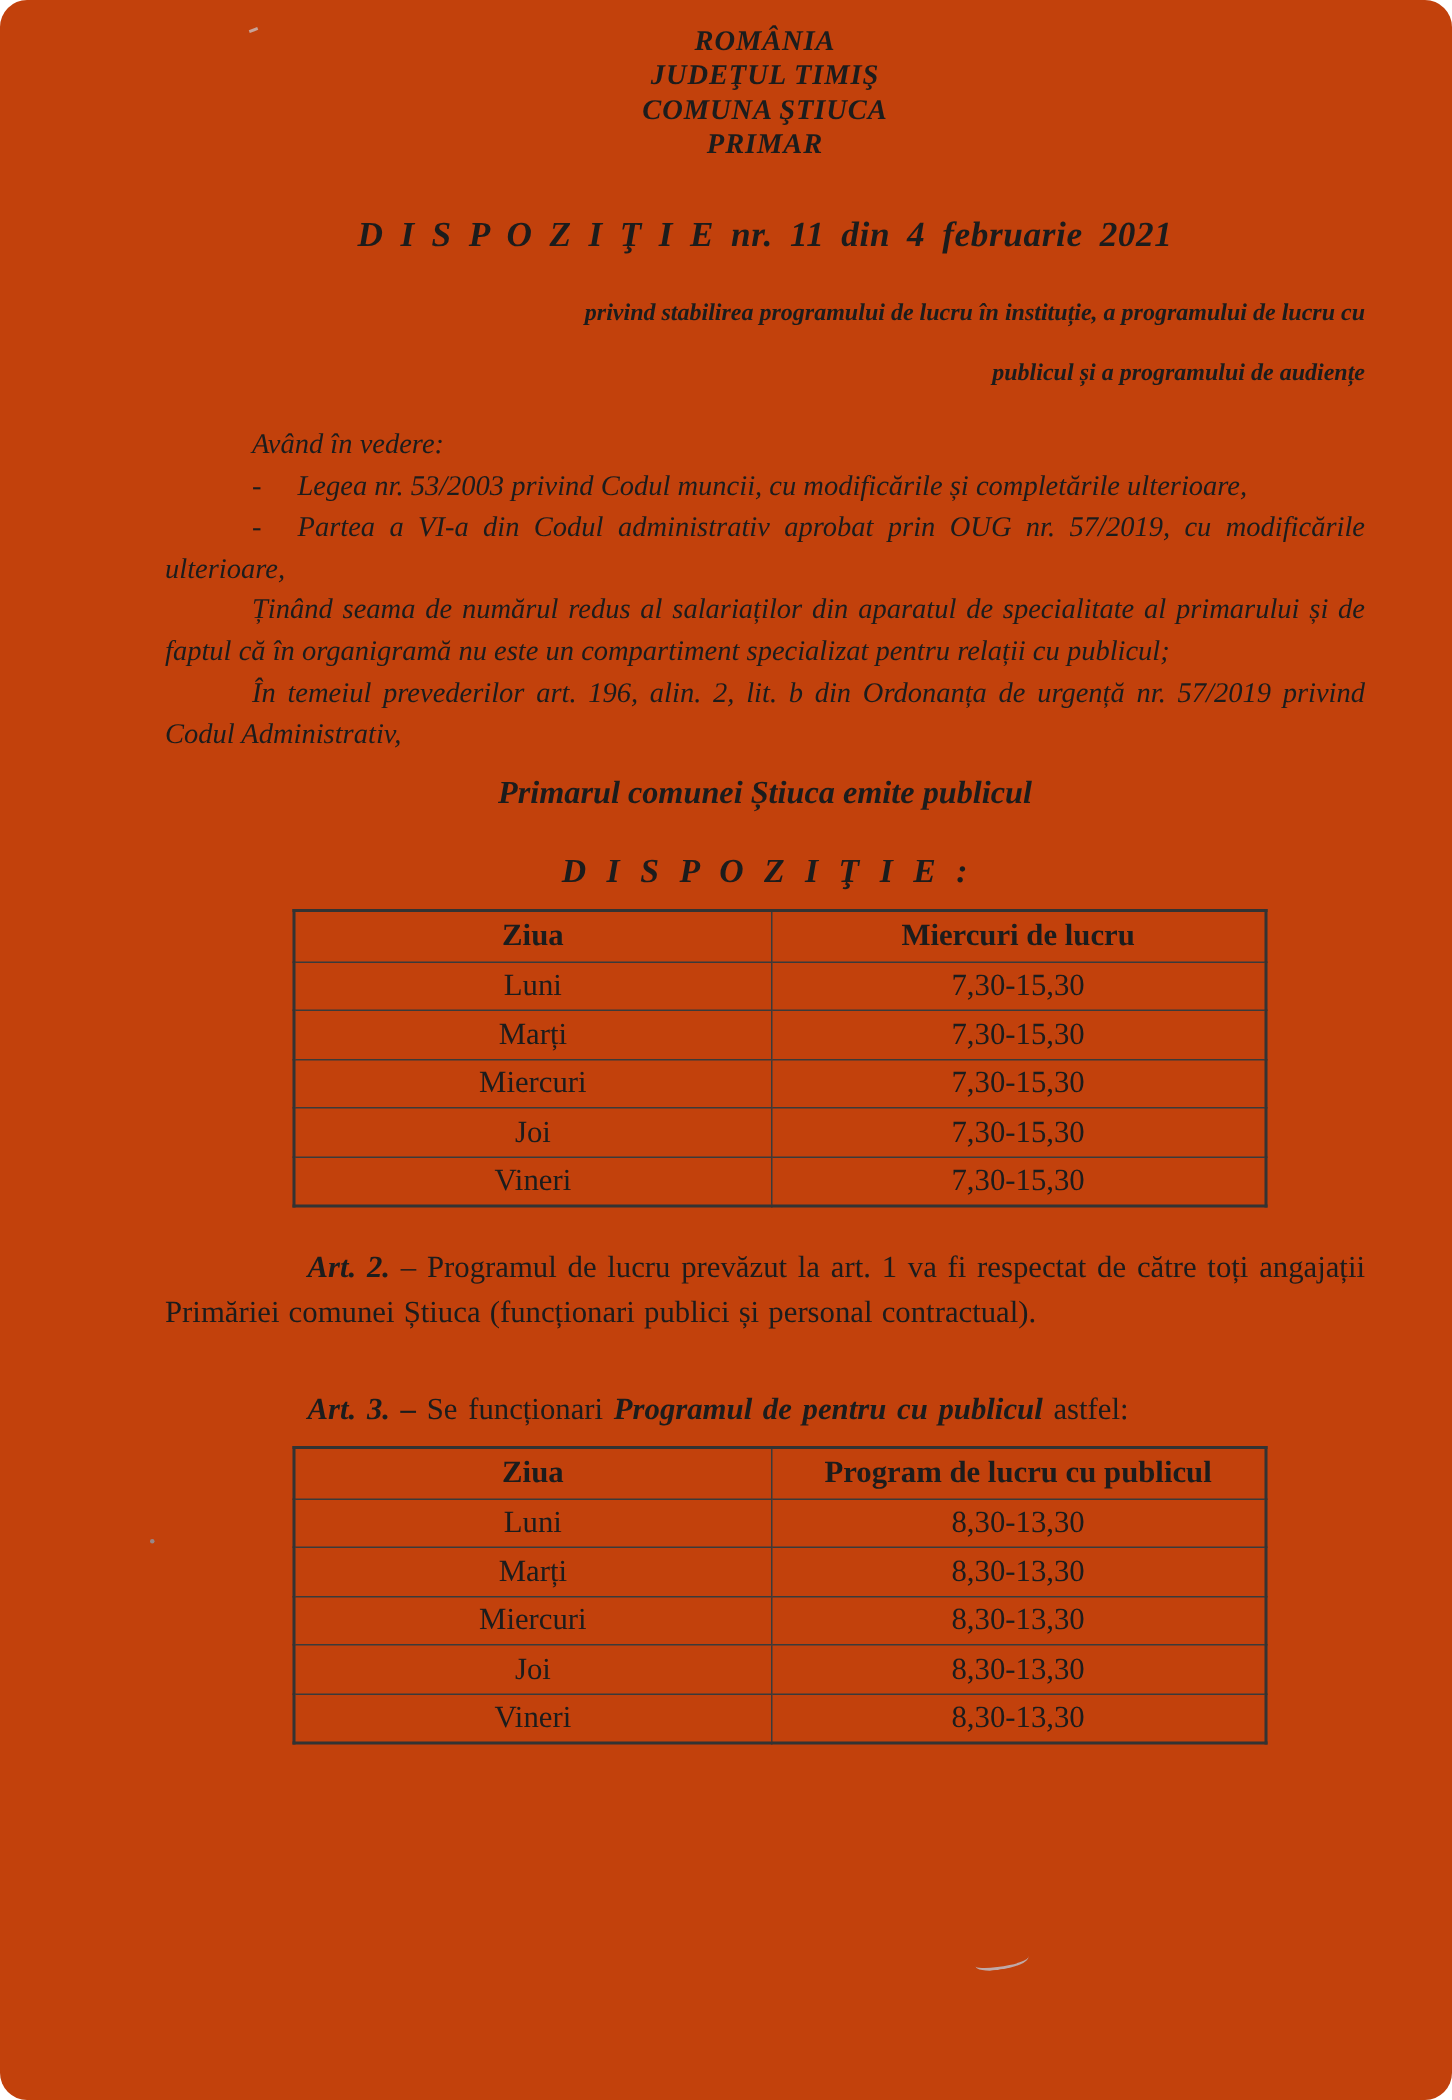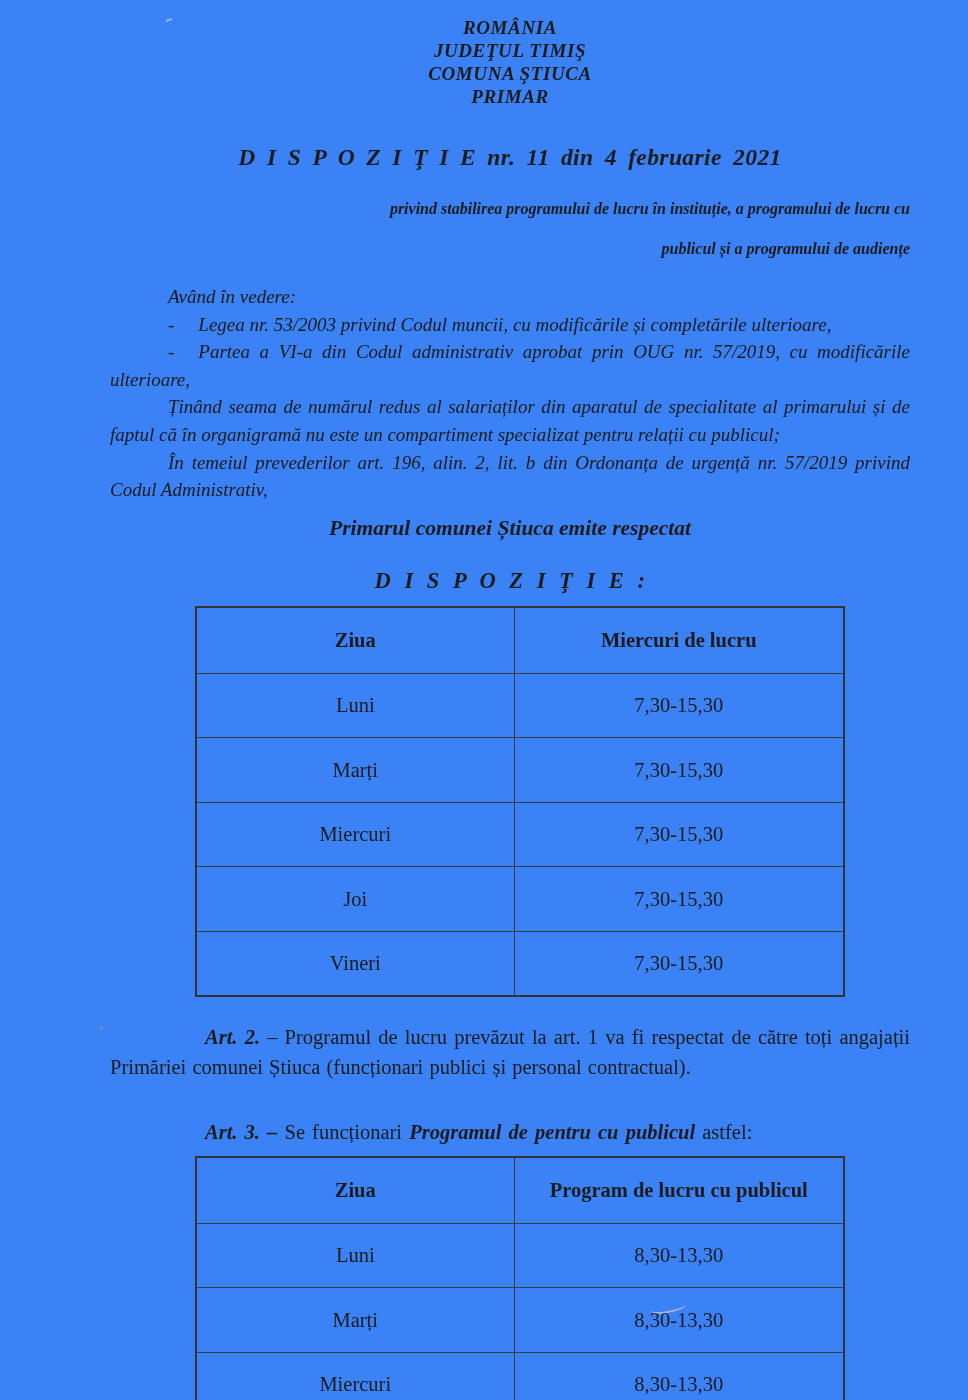--- a/index.html
+++ b/index.html
@@ -1,24 +1,25 @@
 <!DOCTYPE html>
 <html lang="ro"><head>
 <meta charset="utf-8">
 <style>
   html, body { margin: 0; padding: 0; background: #ffffff; }
   .page {
     position: relative;
     width: 968px;
     height: 1400px;
     margin: 0 auto;
-    background: #3b82f6;
+    background: #c2410c;
     color: #1c1c1c;
     font-family: "Liberation Serif", "DejaVu Serif", serif;
     overflow: hidden;
+    border-radius: 18px;
   }
   .content { padding: 0 58px 0 110px; }
 
   .letterhead {
     padding-top: 16px;
     text-align: center;
     font-weight: bold;
     font-style: italic;
     font-size: 19px;
     line-height: 23px;
@@ -90,21 +91,21 @@
   .schedule-table {
     border-collapse: collapse;
     table-layout: fixed;
     margin-left: 85px;
     width: 648px;
     border: 2px solid #333333;
   }
   .schedule-table th, .schedule-table td {
     border: 1px solid #3a3a3a;
     text-align: center;
-    padding: 16px;
+    padding: 0;
     font-size: 20.5px;
   }
   .schedule-table th { height: 33px; font-weight: bold; }
   .schedule-table td { height: 31.5px; font-weight: normal; }
   .schedule-table col.c1 { width: 318px; }
   .schedule-table col.c2 { width: 330px; }
   #work-table { margin-top: 12px; }
   #public-table { margin-top: 8px; }
 
   .artifact-dot {
@@ -160,21 +161,21 @@
       <p class="clause"><span class="marker">-</span><span class="gap"></span><span>Legea nr. 53/2003 privind Codul muncii, cu modificările și completările ulterioare,</span></p>
 
       <p class="clause"><span class="marker">-</span><span class="gap"></span><span>Partea a VI-a din Codul administrativ aprobat prin OUG nr. 57/2019, cu modificările ulterioare,</span></p>
 
 
       <p class="clause"><span>Ținând seama de numărul redus al salariaților din aparatul de specialitate al primarului și de faptul că în organigramă nu este un compartiment specializat pentru relații cu publicul;</span></p>
 
       <p class="clause"><span>În temeiul prevederilor art. 196, alin. 2, lit. b din Ordonanța de urgență nr. 57/2019 privind Codul Administrativ,</span></p>
     </div>
 
-    <div class="issuer">Primarul comunei Știuca emite respectat</div>
+    <div class="issuer">Primarul comunei Știuca emite publicul</div>
 
     <div class="dispo-heading">D I S P O Z I Ţ I E :</div>
 
 
     <table class="schedule-table" id="work-table">
       <colgroup>
           <col class="c1">
           <col class="c2">
         </colgroup>
       <thead>

